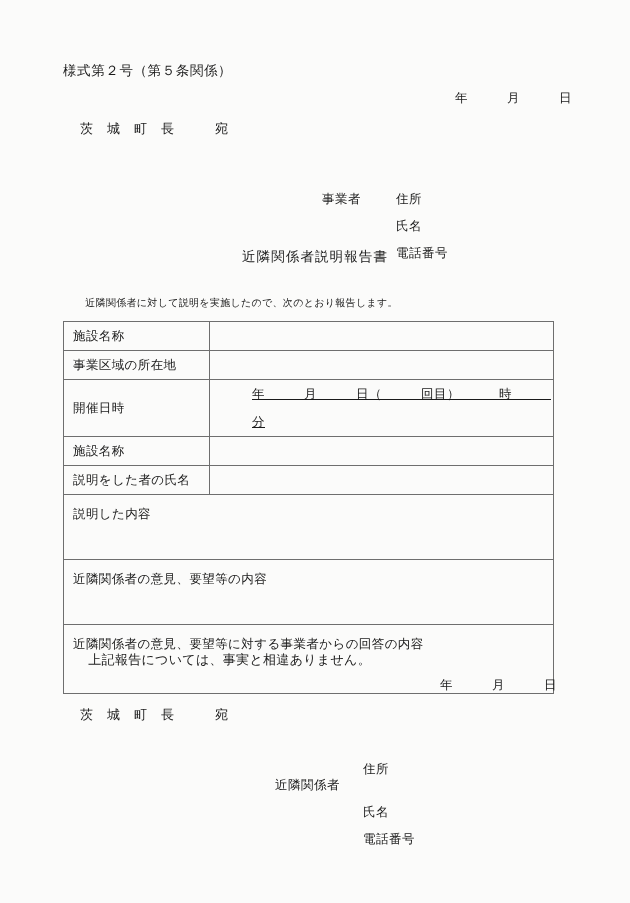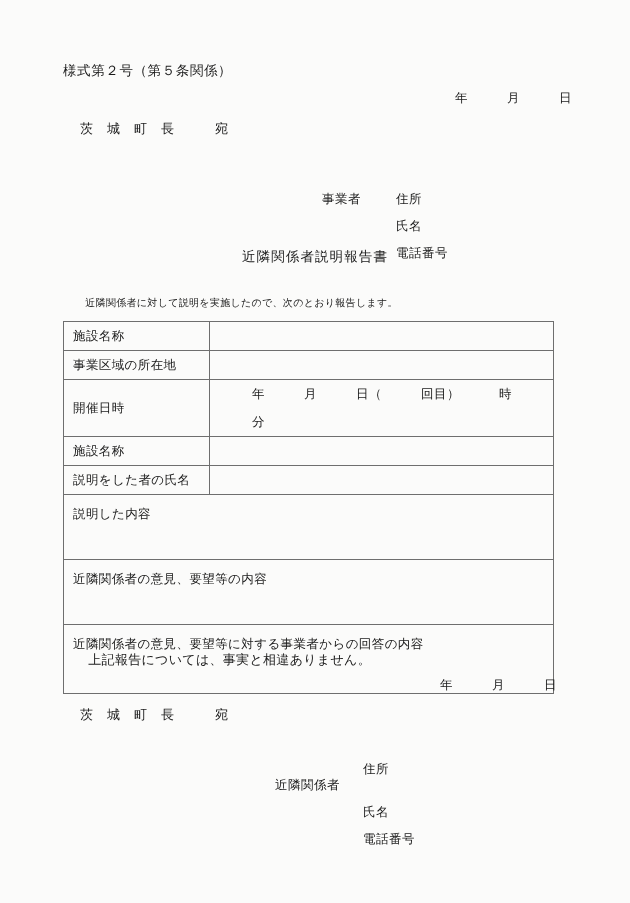--- a/index.html
+++ b/index.html
@@ -111,20 +111,21 @@
     width: 128px;
     height: 28px;
     line-height: 28px;
     padding-left: 9px;
     vertical-align: middle;
   }
   .form-table td.value-cell {
     height: 28px;
     line-height: 28px;
     vertical-align: middle;
+    text-decoration: underline;
   }
   .form-table td.value-cell.datetime {
     padding-left: 42px;
     letter-spacing: 0.5px;
   }
   .form-table td.block-cell {
     height: 58px;
     line-height: 26px;
     padding-top: 6px;
     padding-left: 9px;

